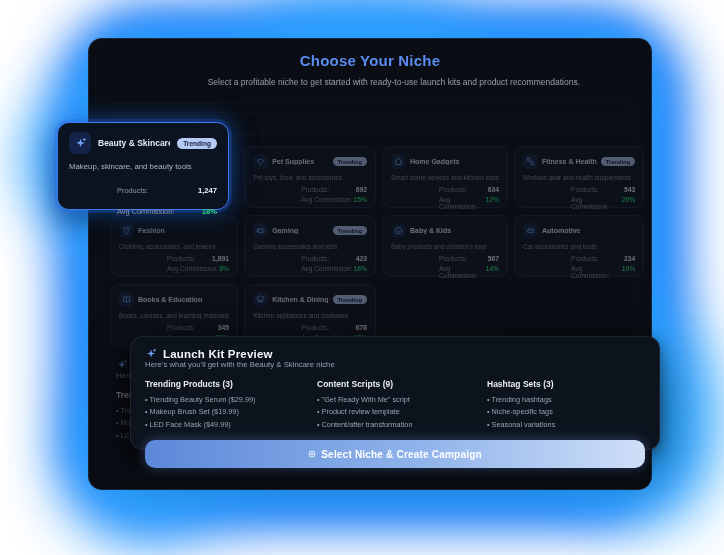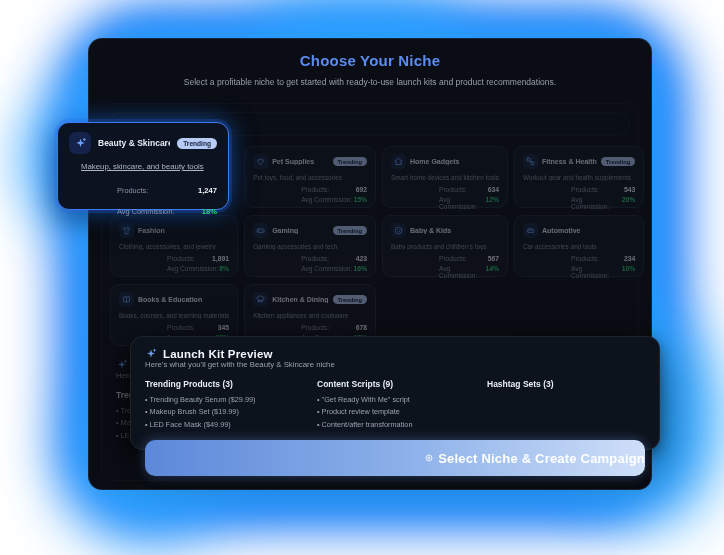--- a/index.html
+++ b/index.html
@@ -20,21 +20,21 @@
   .glow-f { left:250px; top:-10px; width:220px; height:80px; border-radius:50%; background:#2aa2ff; filter:blur(28px); opacity:.8; }
 
   
   .panel {
     position:absolute; z-index:2; left:88px; top:38px; width:564px; height:452px;
     background:#0a0d13; border:1px solid rgba(120,170,255,.16); border-radius:14px;
     overflow:hidden;
   }
   .page-header { text-align:center; padding-top:13px; }
   .page-title { font-size:15px; font-weight:bold; color:#5b8cf0; letter-spacing:.2px; }
-  .page-subtitle { margin:7px auto 0; width:420px; font-size:8.5px; line-height:1.55; color:#97a0ac; }
+  .page-subtitle { margin:7px auto 0; width:420px; font-size:8.5px; line-height:1.55; color:#97a0ac;text-align:right; }
 
   
   .inner {
     position:absolute; left:12px; top:64px; width:538px; height:378px;
     background:#0c1016; border:1px solid rgba(255,255,255,.05); border-radius:12px;
     padding:8px; opacity:.42;
   }
   .grid-topbar { height:24px; border:1px solid rgba(255,255,255,.05); border-radius:9px; background:rgba(255,255,255,.012); margin-bottom:10px; }
 
   .grid { display:grid; grid-template-columns:repeat(4,1fr); column-gap:6px; row-gap:7px; }
@@ -68,40 +68,40 @@
   .lk-sparkle svg { width:12px; height:12px; }
   .lk-title { font-size:11.5px; font-weight:bold; color:#f2f5f9; letter-spacing:.2px; }
   .lk-subtitle { margin-top:0; font-size:7.8px; color:#98a1ae; }
   .lk-columns { display:flex; margin-top:10px; }
   .lk-col1 { width:172px; } .lk-col2 { width:170px; } .lk-col3 { flex:1; }
   .lk-heading { font-size:8.5px; font-weight:bold; color:#e8ecf2; }
   .lk-list { margin-top:5px; }
   .lk-item { font-size:7.3px; color:#99a2b0; line-height:1.7; }
   .lk-item::before { content:"• "; }
   .lk-button {
-    margin-top:9px; height:36px; border-radius:10px; border:none; width:100%;
+    margin-top:9px; height:28px; border-radius:10px; border:none; width:100%;
     background:linear-gradient(90deg,#5c88d9,#8fb3ea 55%,#cfdff8);
-    display:flex; align-items:center; justify-content:flex-end; gap:5px;
-    color:#ffffff; font-size:13px; font-weight:bold; font-family:inherit;
+    display:flex; align-items:center; justify-content:center; gap:5px;
+    color:#ffffff; font-size:10px; font-weight:bold; font-family:inherit;
     box-shadow:0 0 12px rgba(110,160,255,.35); cursor:pointer; letter-spacing:.2px;
   }
   .lk-button svg { width:8px; height:8px; }
 
   
   .featured-card {
     position:absolute; z-index:5; left:57px; top:122px; width:172px; height:88px;
     background:#0b1220; border:1.5px solid #3e7bf0; border-radius:12px; padding:9px 11px;
     box-shadow:0 0 0 3px rgba(40,100,240,.22), 0 0 26px rgba(30,120,255,.6), 0 10px 28px rgba(0,0,0,.5);
   }
   .featured-card .icon-tile { width:22px; height:22px; flex:0 0 22px; border-radius:7px; background:#15224a; }
   .featured-card .icon-tile svg { width:13px; height:13px; }
   .featured-card .card-head { gap:7px; }
   .featured-card .card-name { font-size:8.5px; }
   .featured-card .badge { font-size:6.6px; padding:2px 6px; }
-  .featured-card .card-desc { margin:8px 12px 7px; font-size:7.8px; color:#aeb6c4;text-decoration:underline; }
+  .featured-card .card-desc { margin:8px 0 7px; font-size:7.8px; color:#aeb6c4; }
   .featured-card .stat { margin-top:4px; }
   .featured-card .stat-label { font-size:7.4px; }
   .featured-card .stat-value { font-size:7.6px;margin-top:8px; }
 
   
   .launch-panel {
     position:absolute; z-index:6; left:130px; top:336px; width:530px; height:114px;
     background:#0d131d; border:1px solid rgba(255,255,255,.07); border-radius:13px;
     padding:11px 14px 12px; box-shadow:0 18px 45px rgba(0,0,0,.55), 0 4px 14px rgba(0,0,0,.4);
   }
@@ -397,20 +397,25 @@
     <div class="lk-col2">
       <div class="lk-heading">Content Scripts (9)</div>
       <div class="lk-list">
         <div class="lk-item">"Get Ready With Me" script</div>
         <div class="lk-item">Product review template</div>
         <div class="lk-item">Content/after transformation</div>
       </div>
     </div>
     <div class="lk-col3">
       <div class="lk-heading">Hashtag Sets (3)</div>
+      <div class="lk-list">
+        <div class="lk-item">Trending hashtags</div>
+        <div class="lk-item">Niche-specific tags</div>
+        <div class="lk-item">Seasonal variations</div>
+      </div>
     </div>
   </div>
 
   <button class="lk-button">
     <svg viewBox="0 0 24 24" fill="none" stroke="currentColor" stroke-width="2.4">
         <circle cx="12" cy="12" r="9"></circle>
         <circle cx="12" cy="12" r="3.5"></circle>
       </svg>
     <span>Select Niche &amp; Create Campaign</span>
   </button>

